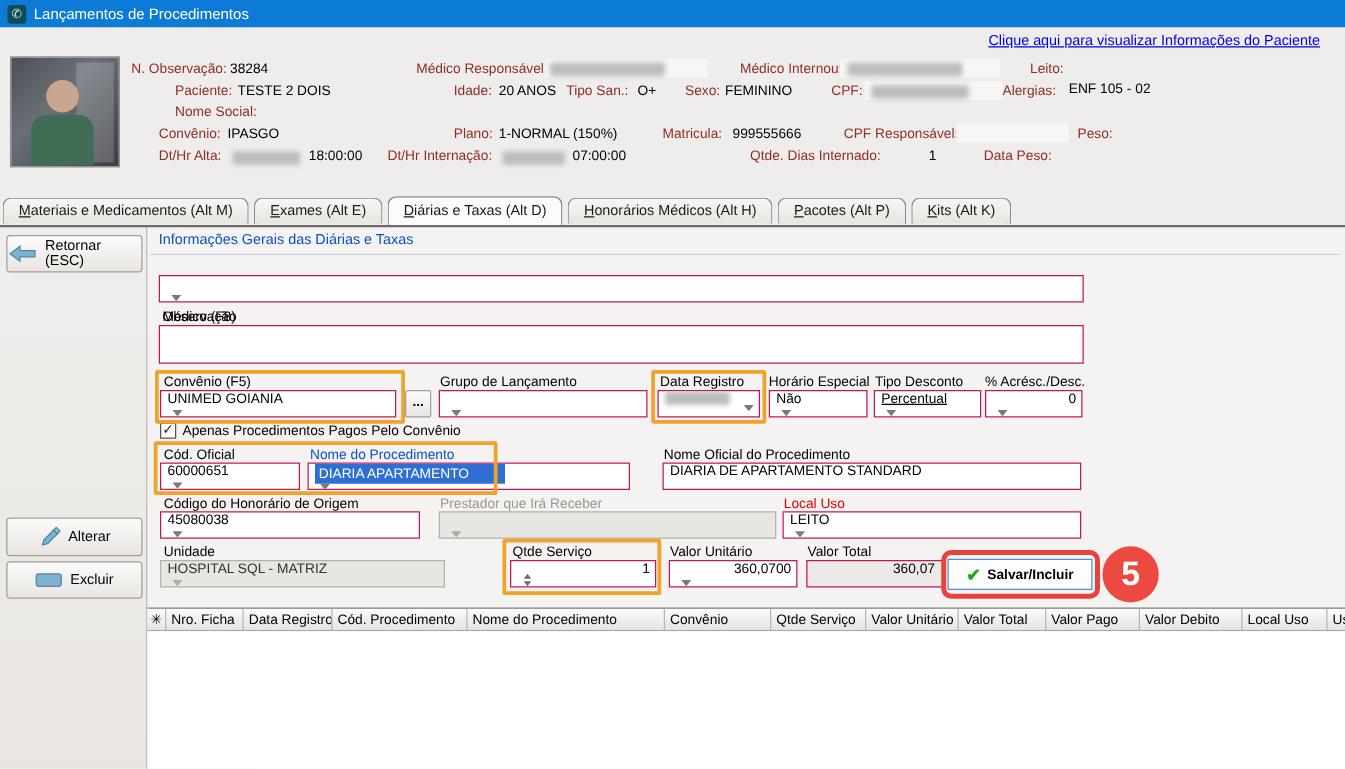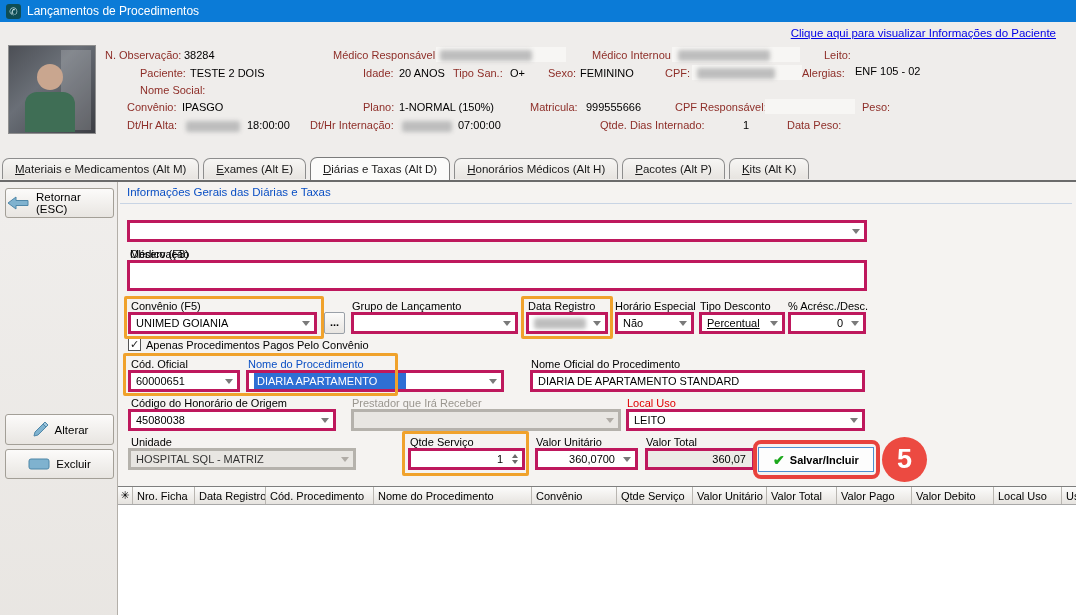--- a/index.html
+++ b/index.html
@@ -38,21 +38,21 @@
   .sbtn svg { flex:none; }
 
   .section-title { position:absolute; left:9px; top:4px; color:#0a4fc4; font-size:11.5px; }
   .section-line { position:absolute; left:2px; top:21px; width:952px; height:1px; background:#c8d4e4; }
 
   .flabel { position:absolute; color:#000; white-space:nowrap; }
   .flabel.blue { color:#0a4fc4; }
   .flabel.red { color:#e00000; }
   .flabel.gray { color:#9a968f; }
 
-  .combo, .tfield { position:absolute; height:22px; background:#fff; border:3px solid #be185d; display:flex; align-items:center; padding-left:5px; overflow:hidden; }
+  .combo, .tfield { position:absolute; height:22px; background:#fff; border:1px solid #be185d; display:flex; padding-left:5px; overflow:hidden;flex-direction:column; }
   .combo .ctext { flex:1; white-space:nowrap; overflow:hidden; }
   .combo .dd { width:16px; align-self:stretch; display:flex; align-items:center; justify-content:center; cursor:pointer; }
   .combo .dd::after { content:""; border-left:4px solid transparent; border-right:4px solid transparent; border-top:5px solid #7a7a7a; }
   .combo.disabled { background:#e8e6e2; border-color:#b5b2ac; }
   .combo.disabled .dd::after { border-top-color:#b0aca6; }
   .combo .sel { background:#2e6fd4; color:#fff; padding:2px 3px; white-space:nowrap; }
   .num { justify-content:flex-end; }
   .num .ctext { text-align:right; padding-right:4px; }
   .tfield.ro { background:#eceae7; }
   .tfield .ctext { flex:1; white-space:nowrap; }

